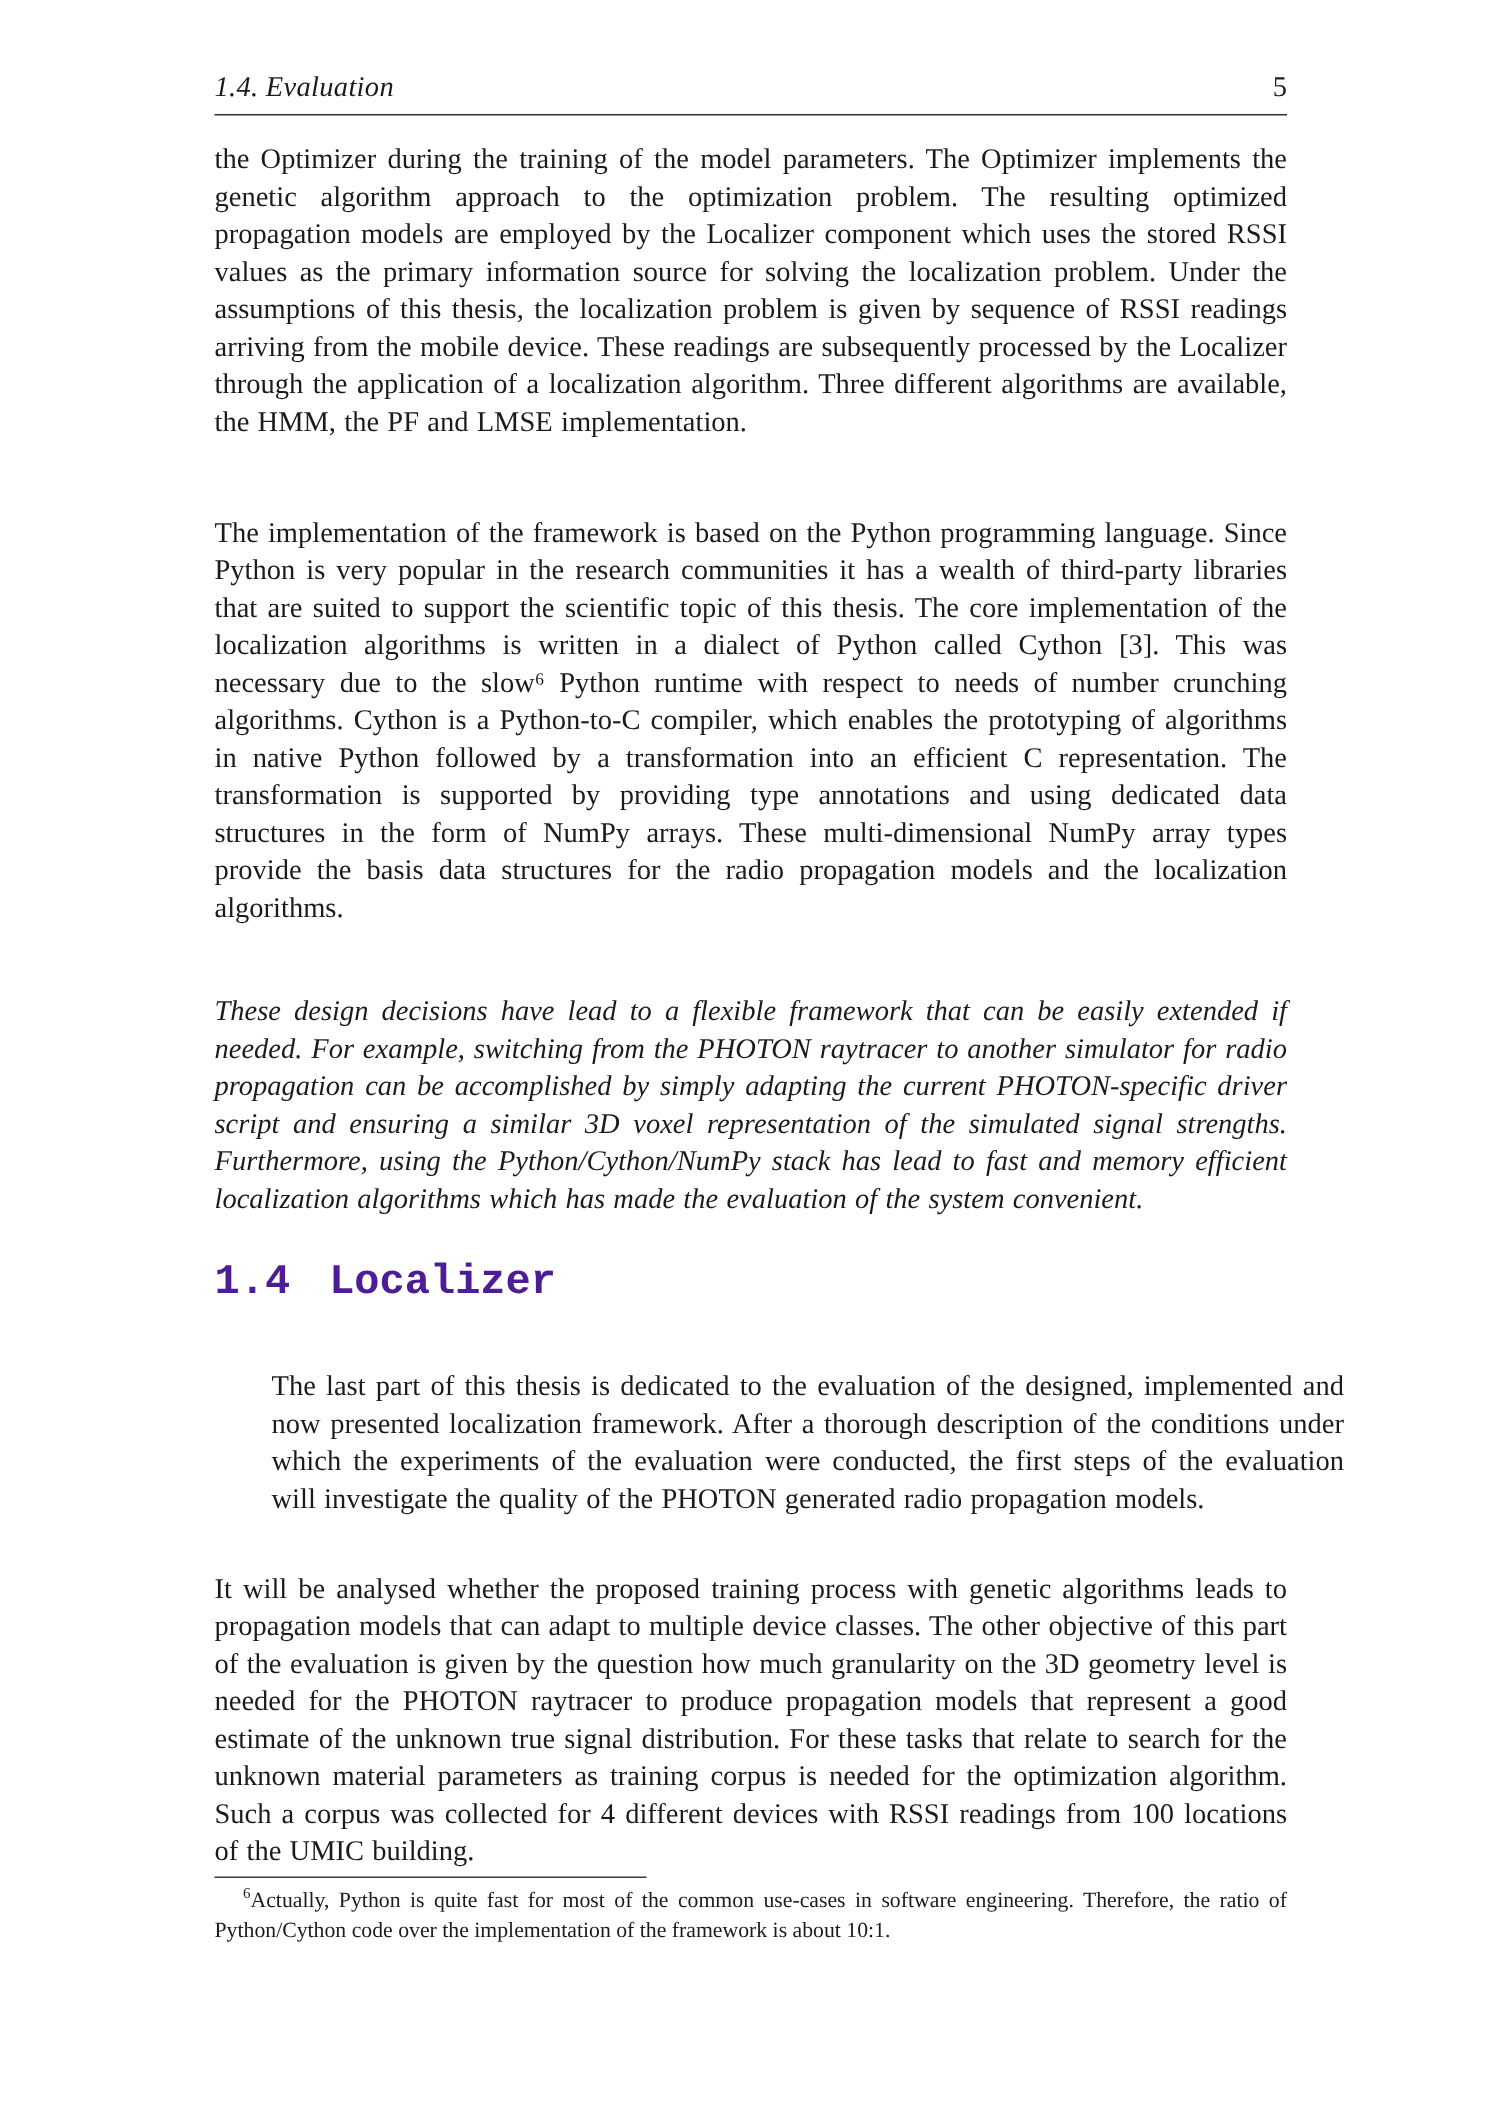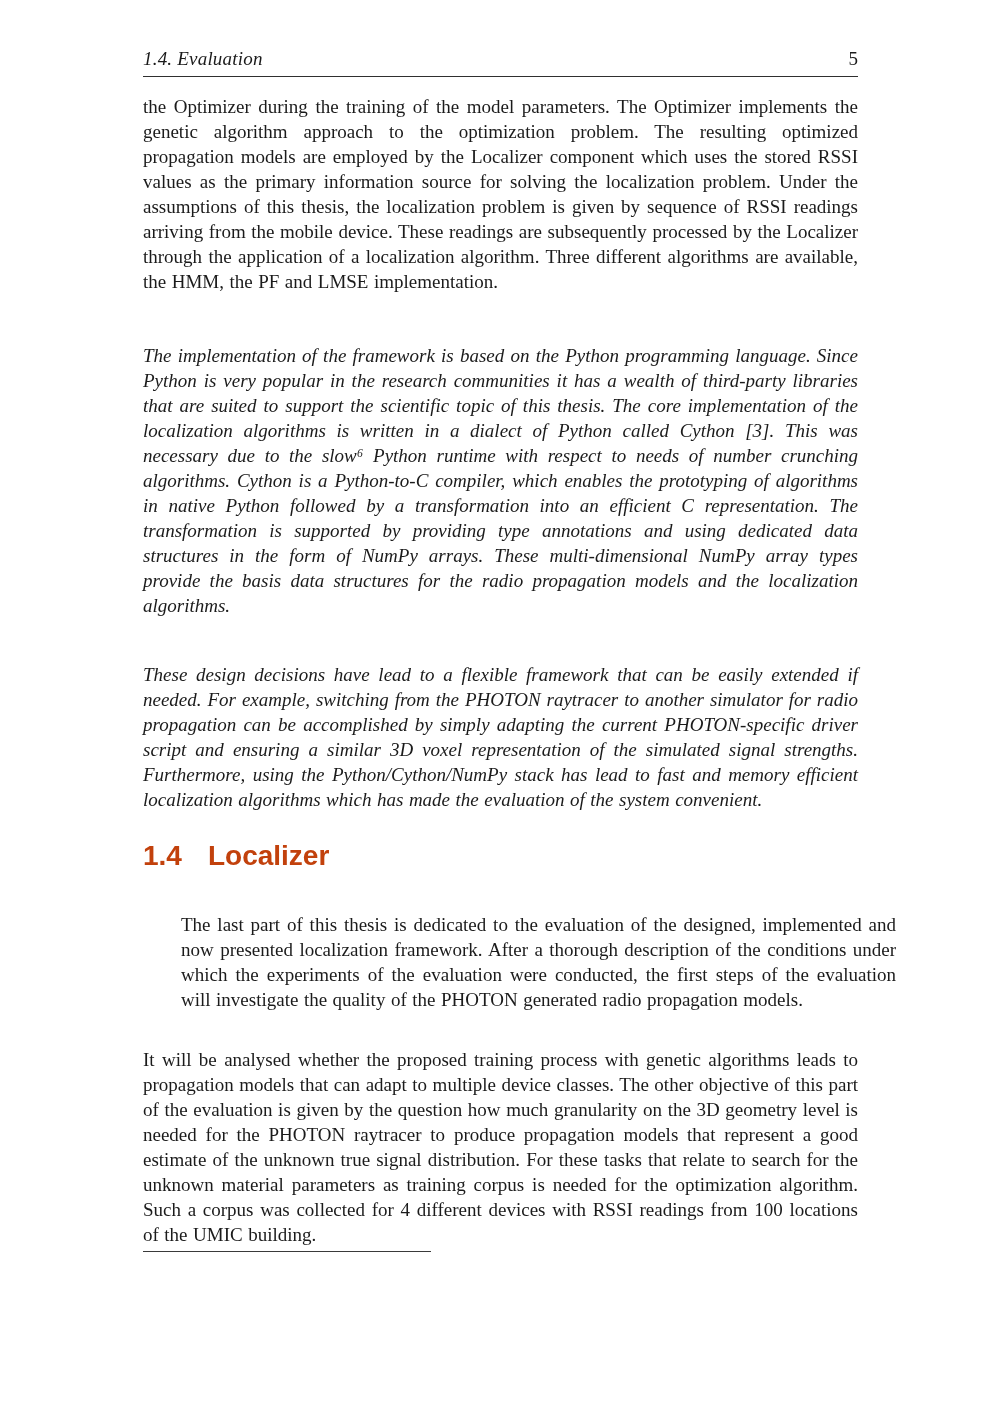--- a/index.html
+++ b/index.html
@@ -48,35 +48,35 @@
     position: absolute;
     left: 143px;
     width: 715px;
     font-size: 19px;
     line-height: 25px;
     text-align: justify;
     margin: 0;
     word-spacing: 0.04em;
   }
   .para-1 { top: 94px; }
-  .para-2 { top: 343px; font-style: italic; }
+  .para-2 { top: 343px; }
   .para-3 { top: 662px; font-style: italic; }
   .para-4 { top: 912px; margin-left: 38px; }
   .para-5 { top: 1047px; font-family: Liberation Serif, serif; }
   
   .section-heading {
     position: absolute;
     top: 839px;
     left: 143px;
     width: 715px;
-    font-family: Liberation Sans, sans-serif;
+    font-family: Liberation Mono, monospace;
     font-weight: 700;
     font-size: 28px;
     line-height: 34px;
-    color: #c2410c;
+    color: #4c1d95;
     display: flex;
     align-items: baseline;
   }
   .section-number {
     margin-right: 26px;
   }
   
   .footnote-rule {
     position: absolute;
     top: 1251px;
@@ -121,14 +121,15 @@
   <div class="section-heading">
     <span class="section-number">1.4</span>
     <span class="section-title">Localizer</span>
   </div>
 
   <p class="para para-4">The last part of this thesis is dedicated to the evaluation of the designed, implemented and now presented localization framework. After a thorough description of the conditions under which the experiments of the evaluation were conducted, the first steps of the evaluation will investigate the quality of the PHOTON generated radio propagation models.</p>
 
   <p class="para para-5">It will be analysed whether the proposed training process with genetic algorithms leads to propagation models that can adapt to multiple device classes. The other objective of this part of the evaluation is given by the question how much granularity on the 3D geometry level is needed for the PHOTON raytracer to produce propagation models that represent a good estimate of the unknown true signal distribution. For these tasks that relate to search for the unknown material parameters as training corpus is needed for the optimization algorithm. Such a corpus was collected for 4 different devices with RSSI readings from 100 locations of the UMIC building.</p>
 
   <div class="footnote-rule"></div>
+  <p class="footnote"><sup>6</sup><span>Actually, Python is quite fast for most of the common use-cases in software engineering. Therefore, the ratio of Python/Cython code over the implementation of the framework is about 10:1.</span></p>
 
 </div>
 
 </body></html>

